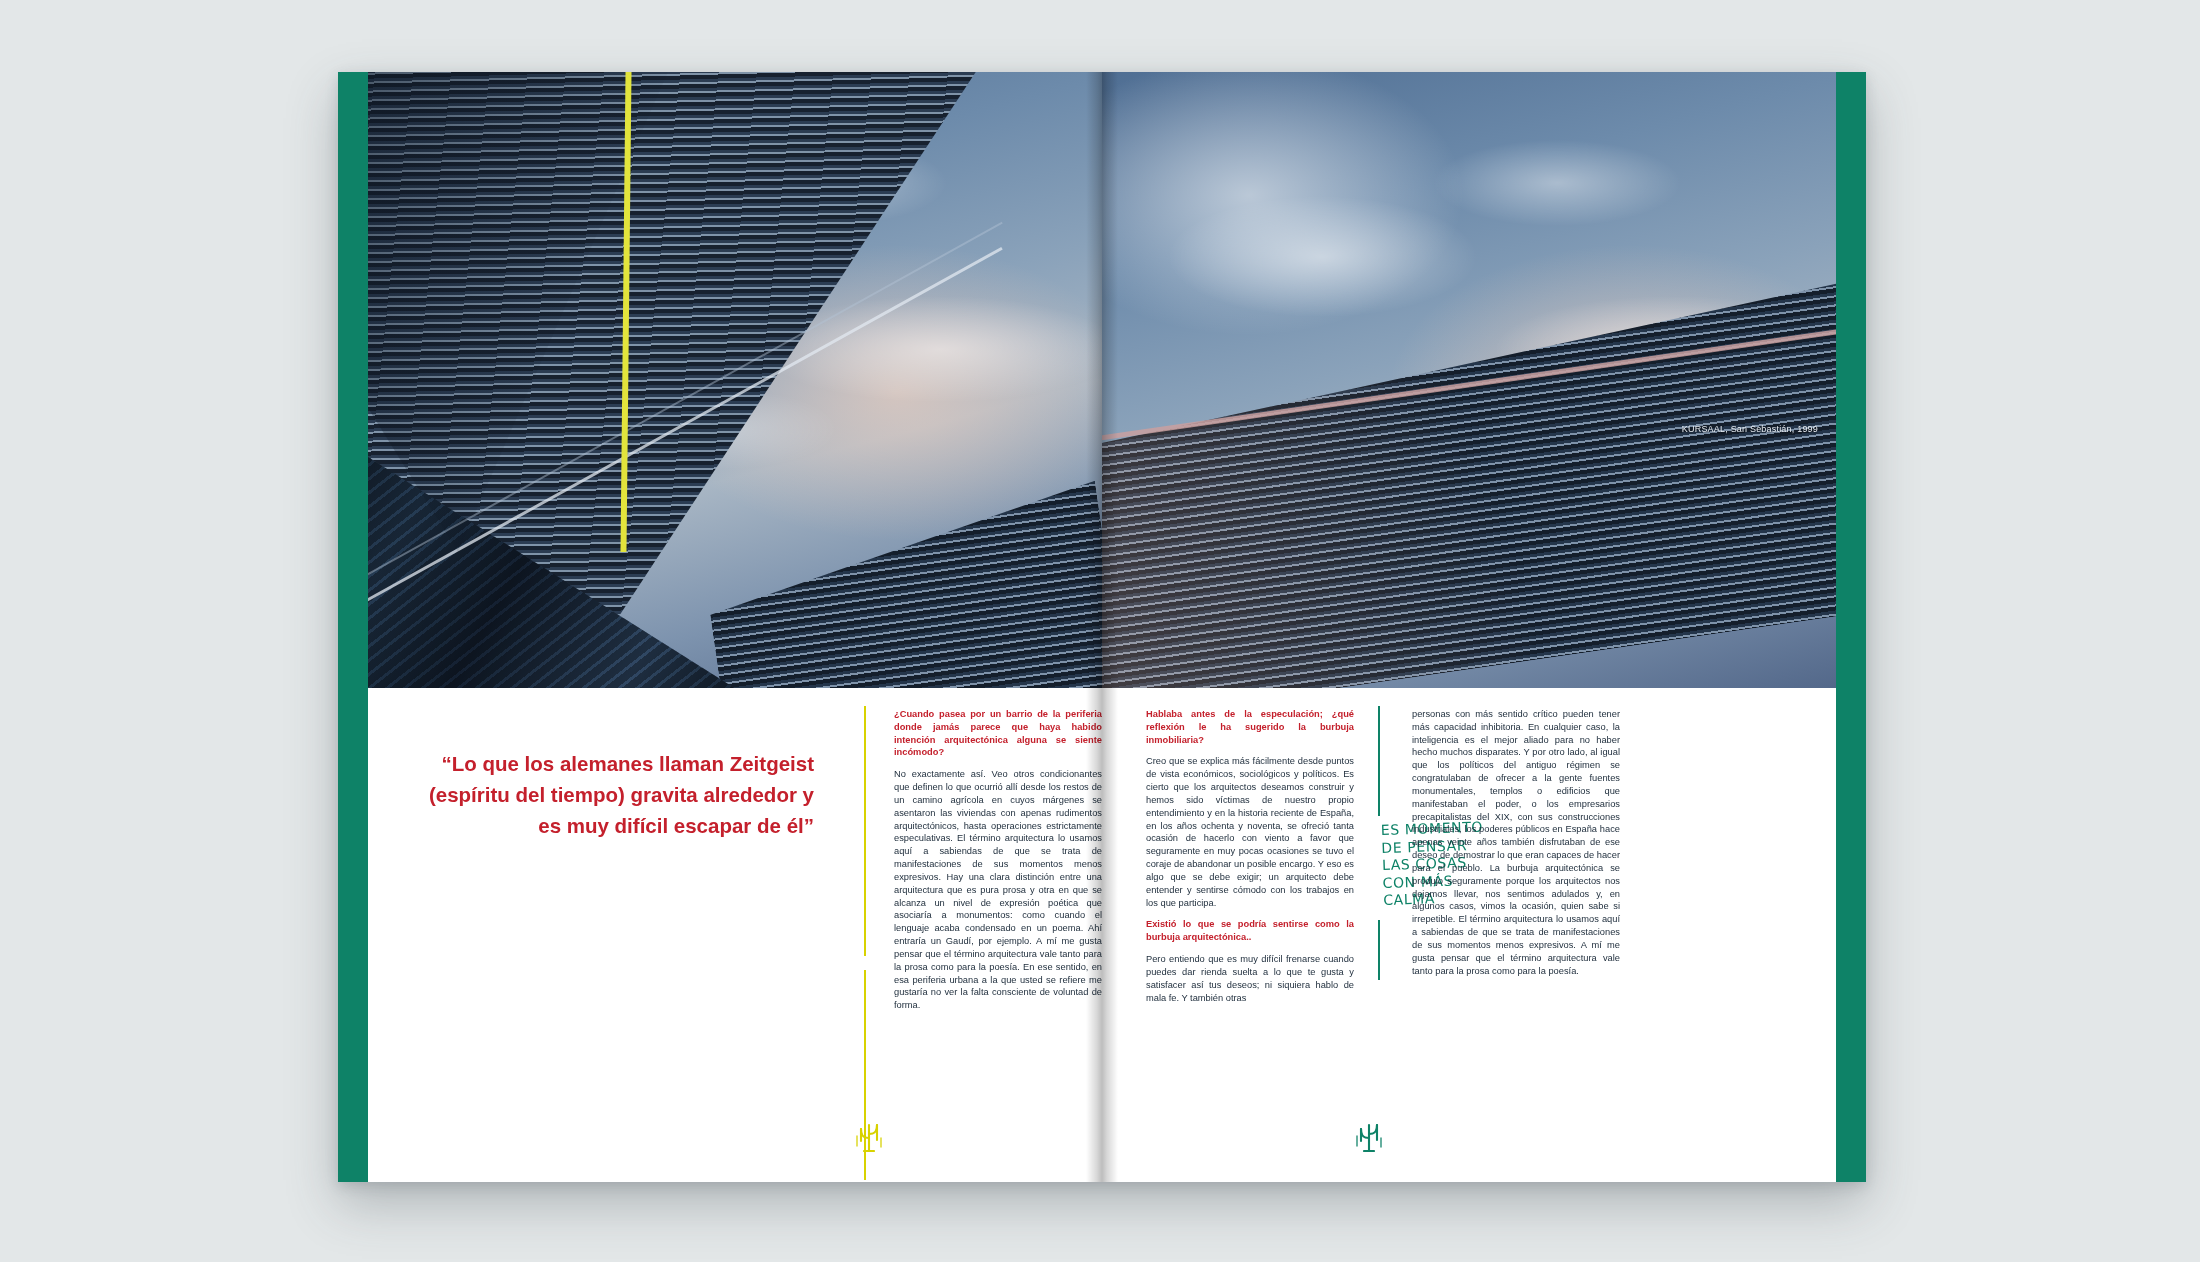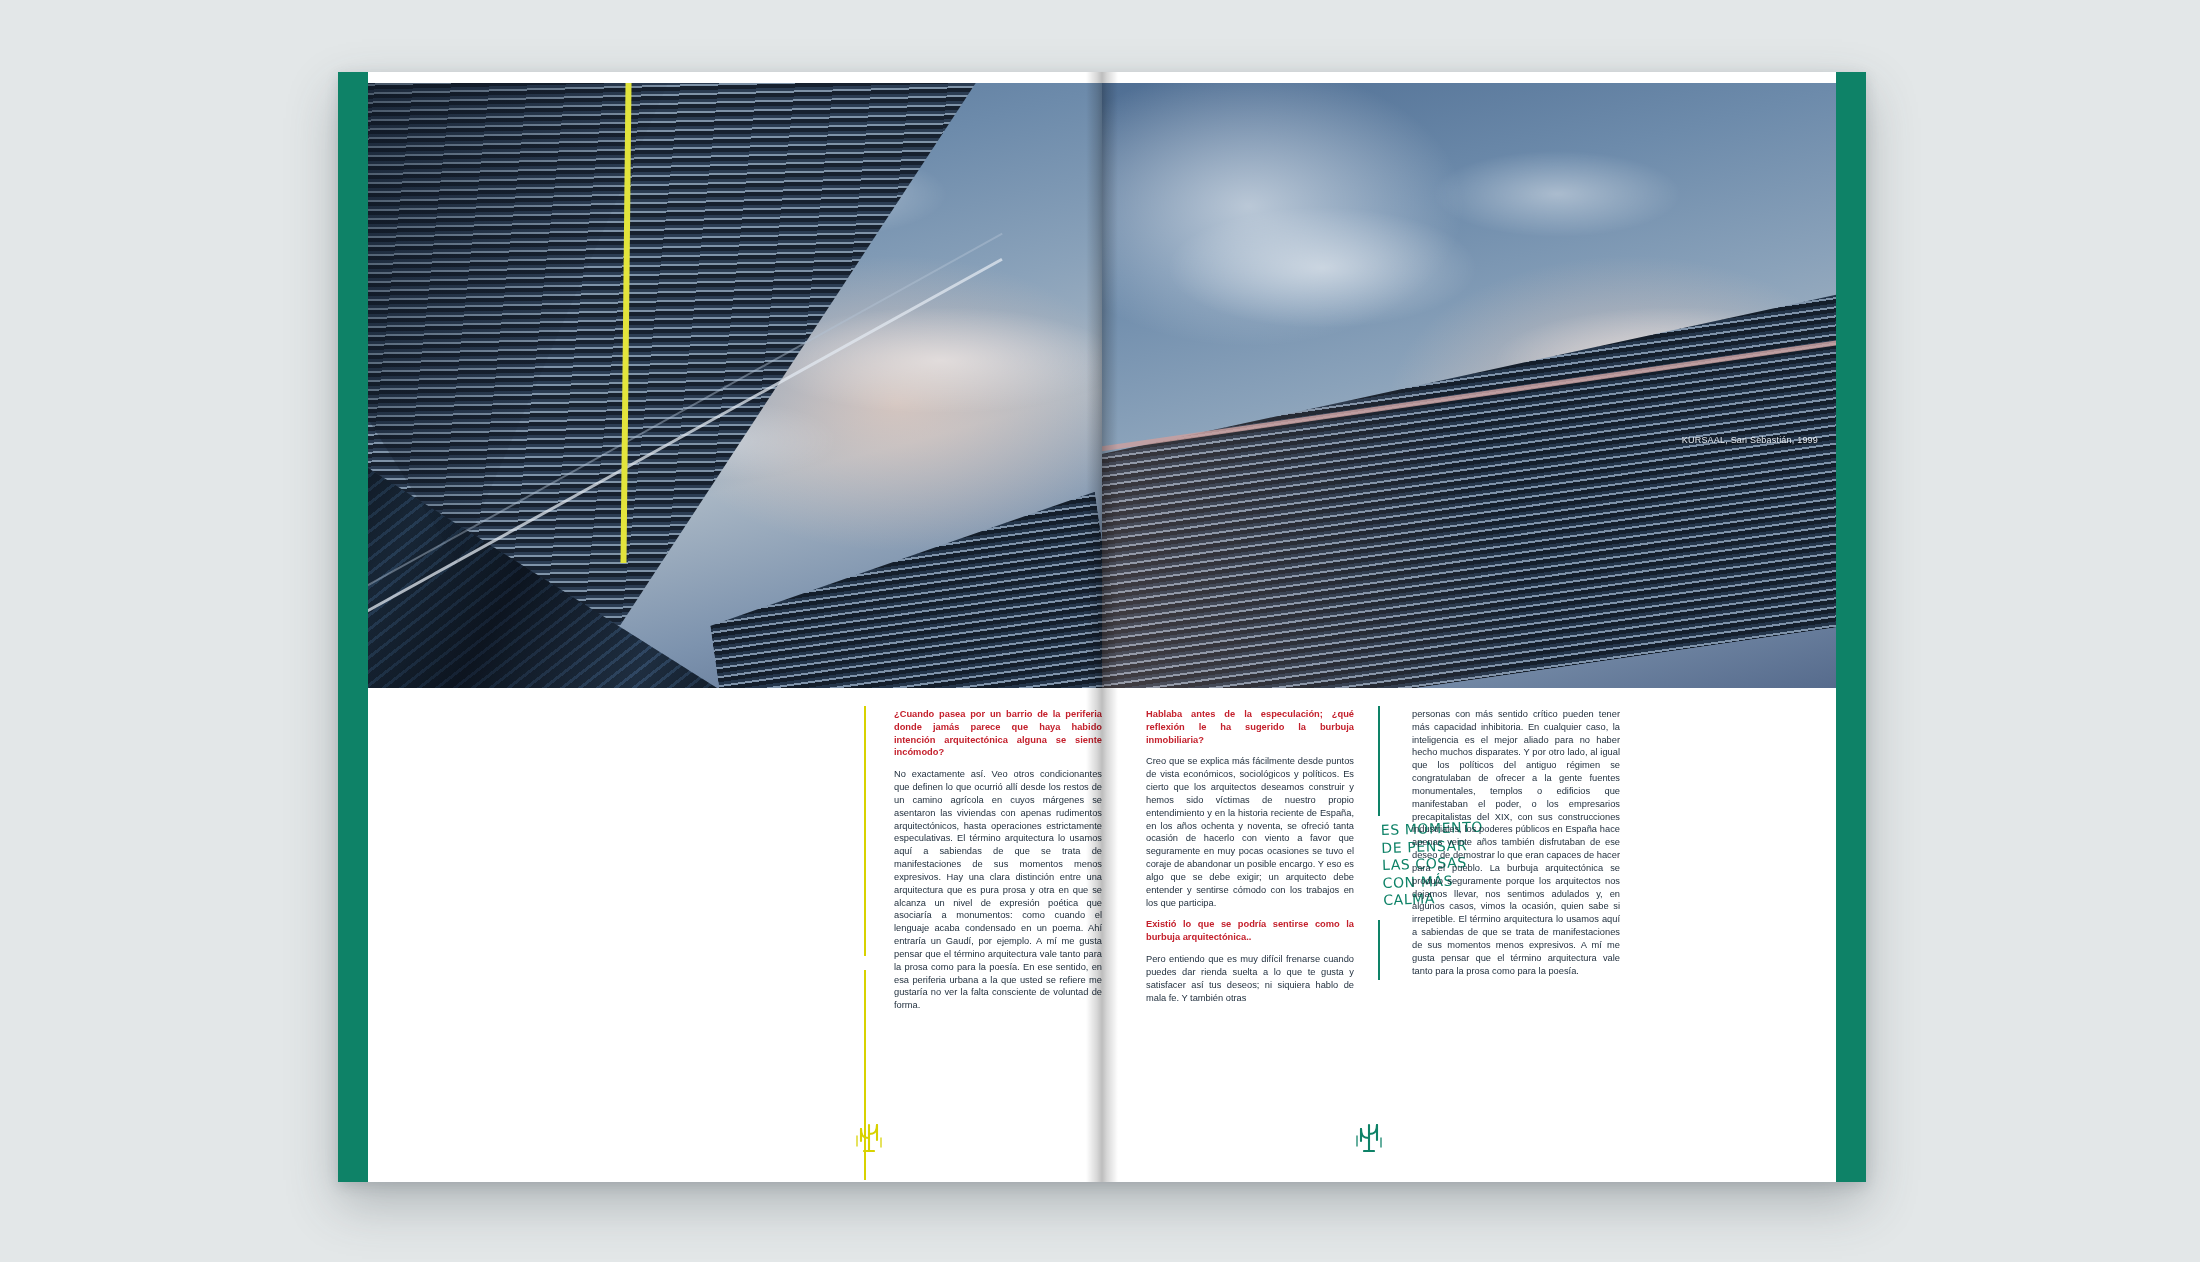--- a/index.html
+++ b/index.html
@@ -63,21 +63,21 @@
         rgba(0,0,0,0.26) 50%,
         rgba(0,0,0,0.16) 65%,
         rgba(0,0,0,0.0) 100%);
     pointer-events: none;
     z-index: 40;
   }
 
   
   .photo {
     position: absolute;
-    top: 11px;
+    top: 0;
     height: 616px;
     overflow: hidden;
     text-align: center;
   }
   .photo.left-photo { left: 30px; width: 734px; }
   .photo.right-photo { left: 0px; width: 734px; }
 
   .sky {
     position: absolute;
     inset: 0;
@@ -340,20 +340,21 @@
         <div class="facade-left-edge"></div>
         <div class="facade-left-bottom"></div>
         <div class="rocks"></div>
         <div class="rocks2"></div>
         <div class="diag-rail"></div>
         <div class="diag-rail2"></div>
       </div>
 
       <div class="text-area left-text">
 
+        <div class="pull-quote">“Lo que los alemanes llaman Zeitgeist (espíritu del tiempo) gravita alrededor y es muy difícil escapar de él”</div>
 
         <div class="rule" style="left:496px; top:18px; height:250px;"></div>
         <div class="rule" style="left:496px; top:282px; height:210px;"></div>
 
         <div class="col" style="left:526px; top:20px; width:208px;">
           <p class="q">¿Cuando pasea por un barrio de la periferia donde jamás parece que haya habido intención arquitectónica alguna se siente incómodo?</p>
           <p>No exactamente así. Veo otros condicionantes que definen lo que ocurrió allí desde los restos de un camino agrícola en cuyos márgenes se asentaron las viviendas con apenas rudimentos arquitectónicos, hasta operaciones estrictamente especulativas. El término arquitectura lo usamos aquí a sabiendas de que se trata de manifestaciones de sus momentos menos expresivos. Hay una clara distinción entre una arquitectura que es pura prosa y otra en que se alcanza un nivel de expresión poética que asociaría a monumentos: como cuando el lenguaje acaba condensado en un poema. Ahí entraría un Gaudí, por ejemplo. A mí me gusta pensar que el término arquitectura vale tanto para la prosa como para la poesía. En ese sentido, en esa periferia urbana a la que usted se refiere me gustaría no ver la falta consciente de voluntad de forma.</p>
         </div>
 
         <div class="cactus" style="left:484px;">

